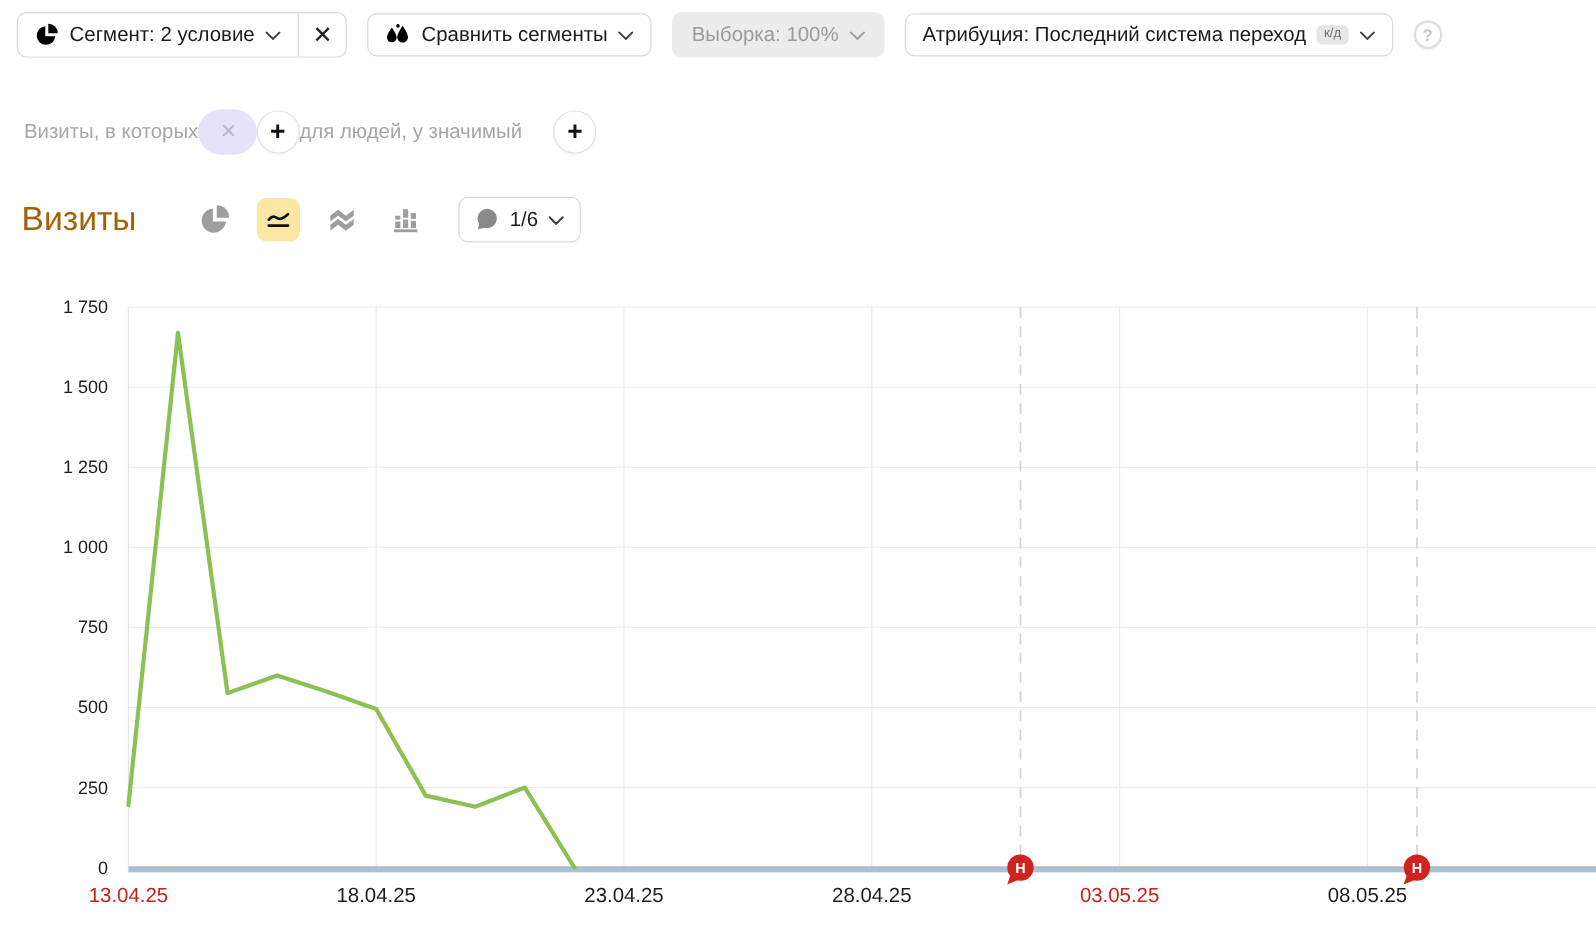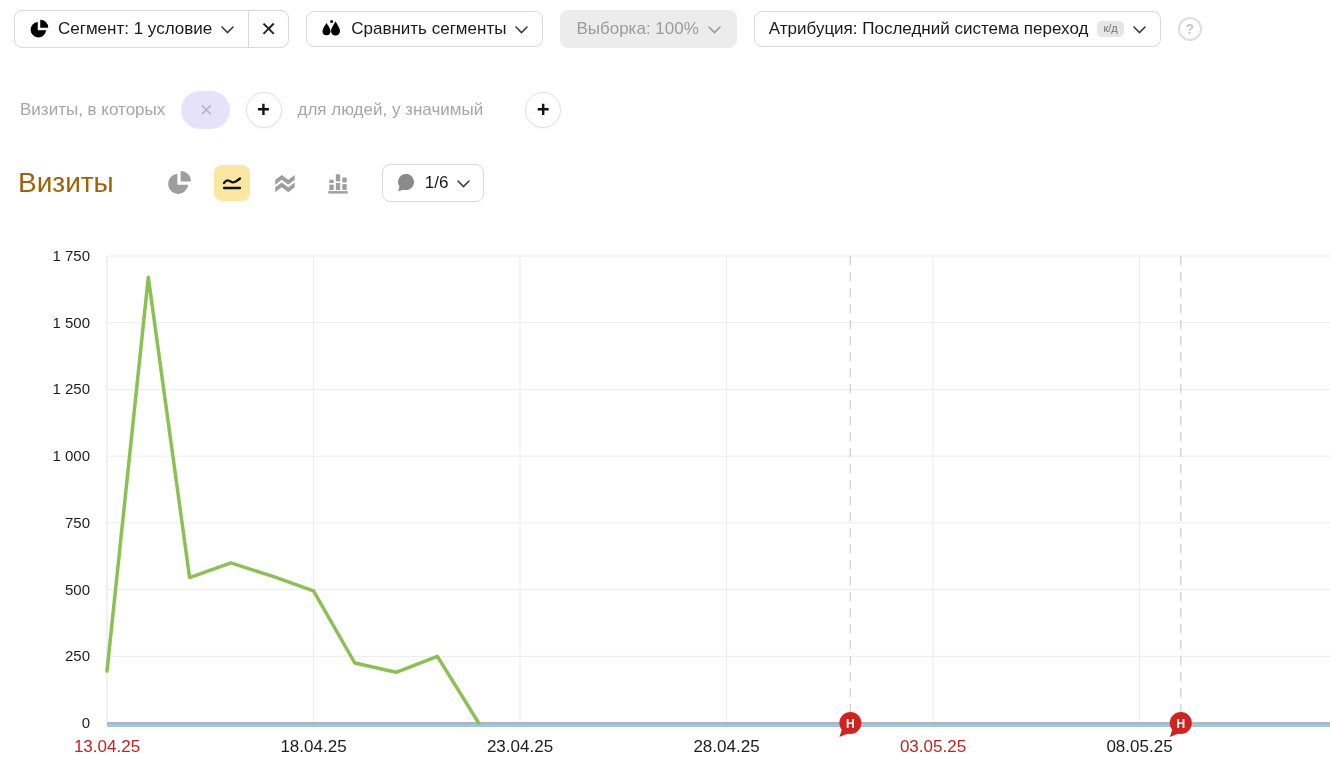--- a/index.html
+++ b/index.html
@@ -1,21 +1,21 @@
 <!DOCTYPE html>
 <html lang="ru"><head>
 <meta charset="utf-8">
 <style>
   * { margin:0; padding:0; box-sizing:border-box; }
   html,body { width:1330px; height:775px; background:#fff; overflow:hidden;
               font-family:"Liberation Sans","DejaVu Sans",sans-serif; color:#1a1a1a; }
 
   
   .row1 { position:absolute; top:10px; left:14px; display:flex; gap:17px; align-items:center; height:38px; }
-  .row2 { position:absolute; top:91px; left:20px; display:flex; gap:16px; align-items:center; height:38px; }
+  .row2 { position:absolute; top:91px; left:20px; display:flex; align-items:center; height:38px; }
   .row3 { position:absolute; top:163px; left:18px; display:flex; align-items:center; height:40px; }
   .chart-wrap { position:absolute; top:240px; left:0; width:1330px; height:530px; }
 
   
   .btn-group { display:flex; align-items:stretch; height:38px; border:1px solid #d9d9d9; border-radius:8px; background:#fff; }
   .btn-main  { display:flex; align-items:center; gap:9px; padding:0 14px; font-size:17px; cursor:pointer; }
   .btn-x     { display:flex; align-items:center; justify-content:center; width:40px; border-left:1px solid #d9d9d9; cursor:pointer; font-size:20px; color:#222; }
   .btn       { display:flex; align-items:center; gap:9px; height:36px; padding:0 14px; border:1px solid #d9d9d9; border-radius:8px; background:#fff; font-size:17px; cursor:pointer; }
   .pill-gray { display:flex; align-items:center; gap:9px; height:38px; padding:0 16px; border-radius:8px; background:#ececec; color:#9b9b9b; font-size:17px; cursor:default;text-align:right; }
   .badge     { background:#e6e6e6; color:#737373; font-size:11px; border-radius:5px; padding:2px 6px 3px; line-height:1; }
@@ -48,21 +48,21 @@
 <body>
 
 <div class="row1">
 
   <div class="btn-group">
     <div class="btn-main">
       <svg class="ico" width="20" height="20" viewBox="0 0 24 24">
         <path d="M10.5 3.5 A9.3 9.3 0 1 0 20.5 13.5 L10.5 13.5 Z" fill="#000"></path>
         <path d="M13.5 1 A9.3 9.3 0 0 1 23 10.5 L13.5 10.5 Z" fill="#000"></path>
       </svg>
-      <span>Сегмент: 1 условие</span>
+      <span>Сегмент: 2 условие</span>
       <svg class="ico chev" width="13" height="8" viewBox="0 0 13 8">
         <path d="M1 1 L6.5 6.5 L12 1" stroke="#3c3c3c" stroke-width="1.6" fill="none" stroke-linecap="round"></path>
       </svg>
     </div>
     <div class="btn-x">
       <span>✕</span>
     </div>
   </div>
 
   <div class="btn">

